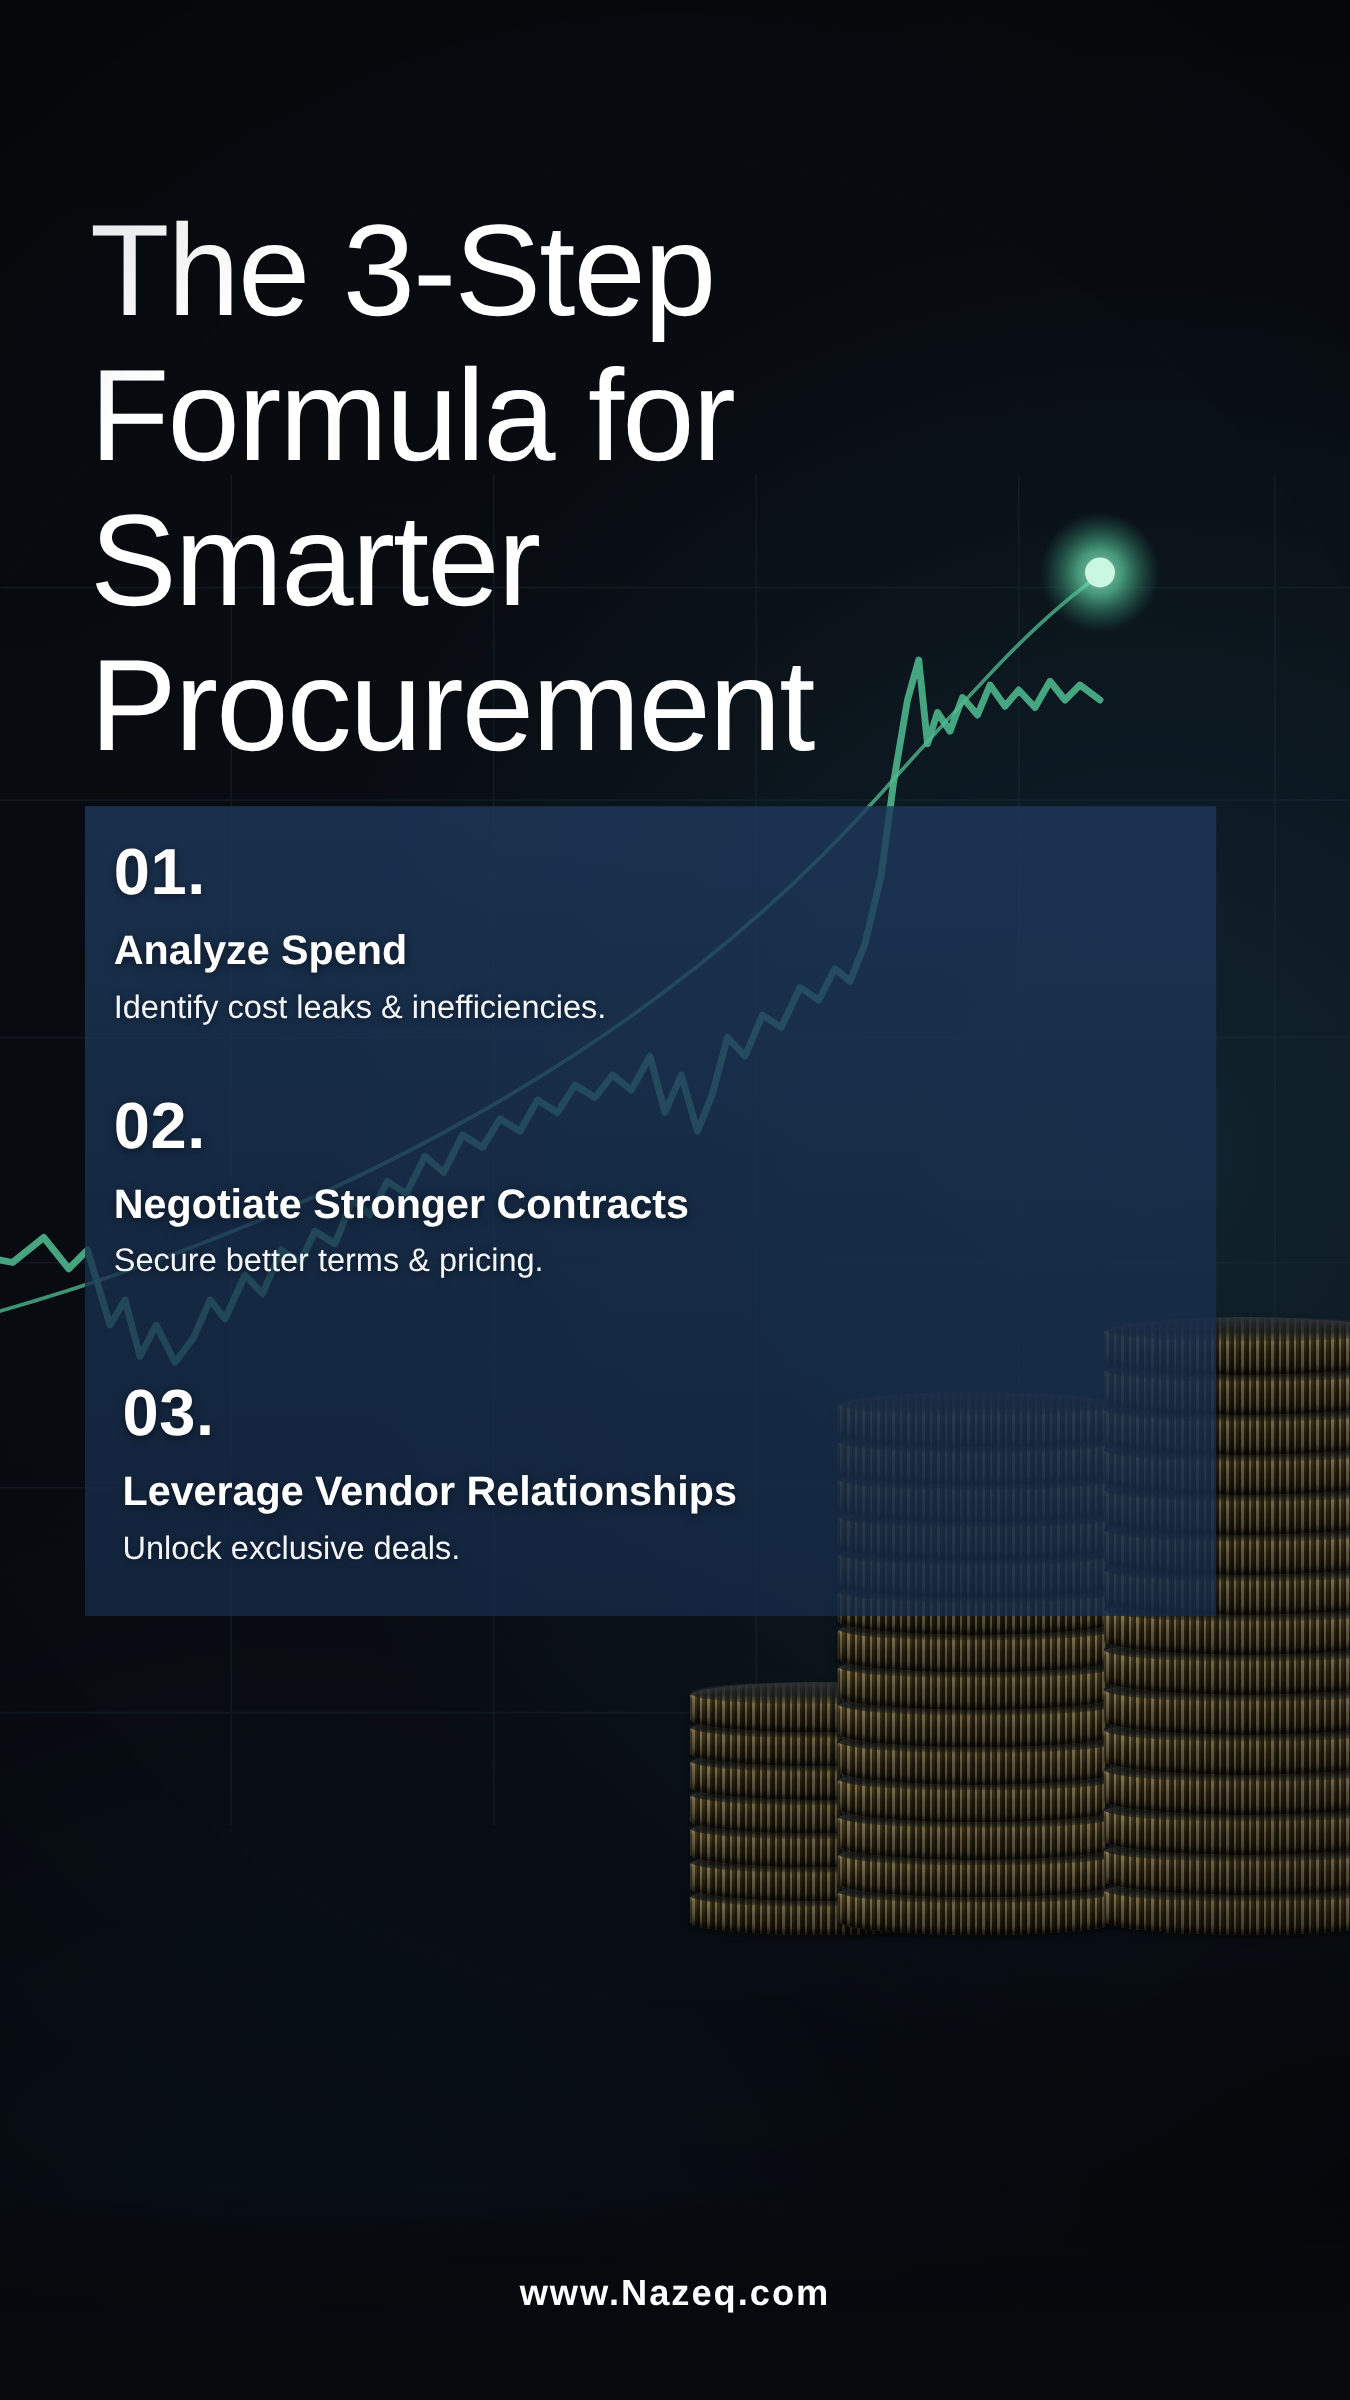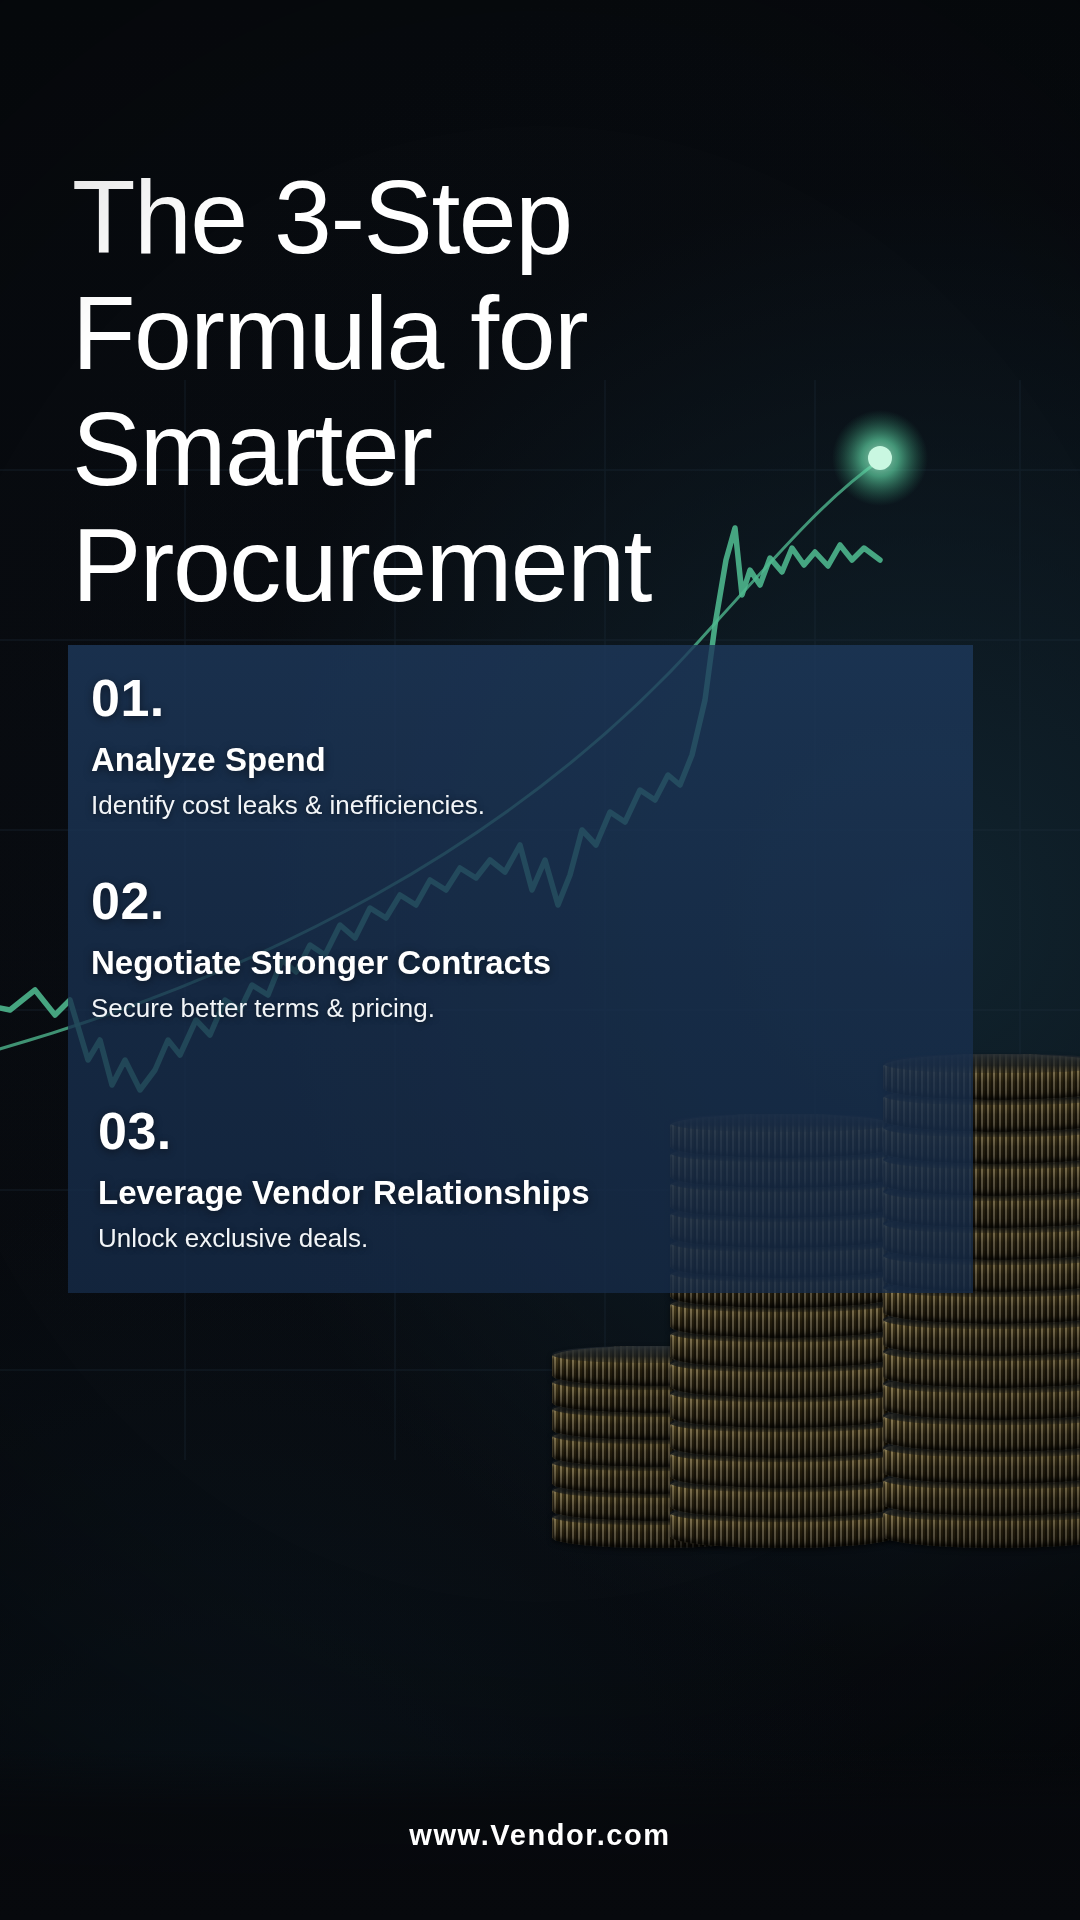--- a/index.html
+++ b/index.html
@@ -235,16 +235,16 @@
         <div class="step-title">Leverage Vendor Relationships</div>
         <div class="step-desc">Unlock exclusive deals.</div>
       </div>
 
     </div>
   </div>
 
   <div class="vignette"></div>
 
   <div class="footer">
-    <div class="footer-text">www.Vendor.com</div>
+    <div class="footer-text">www.Nazeq.com</div>
   </div>
 
 </div>
 
 </body></html>

